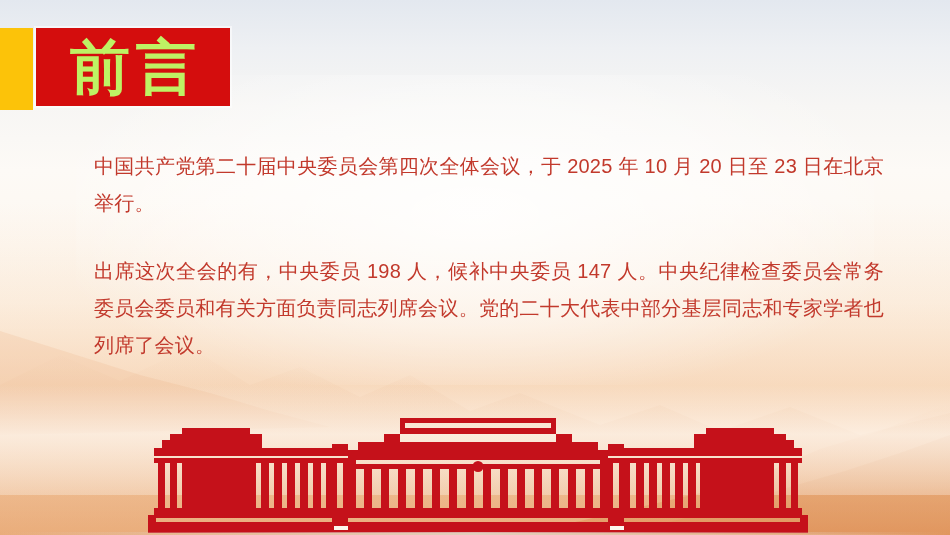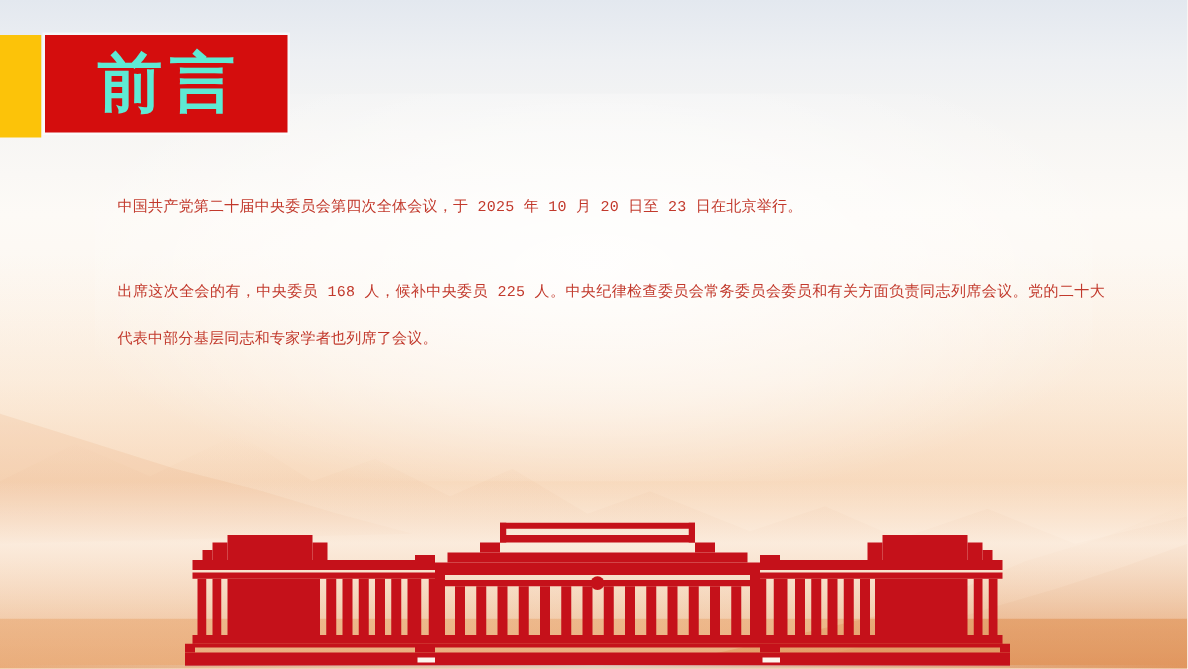--- a/index.html
+++ b/index.html
@@ -57,38 +57,38 @@
     background:#fcc309;
   }
   .title-box {
     position:absolute; left:36px; top:0;
     width:194px; height:78px;
     background:#d40d0d;
     box-shadow:0 0 0 2px rgba(255,255,255,0.55);
     display:flex; align-items:center; justify-content:center;
   }
   .title-text {
-    color:#5eead4;
-    font-size:52px;
+    color:#bef264;
+    font-size:60px;
     font-weight:bold;
     letter-spacing:6px;
     text-indent:6px;
     line-height:1;
     font-family:"DejaVu Sans","Liberation Sans",sans-serif;
   }
 
   
   .body-copy {
     position:absolute;
     left:94px; top:148px;
     width:790px;
     color:#c2392c;
-    font-size:12px;
+    font-size:20px;
     line-height:37px;
-    font-family:Liberation Mono, monospace;
+    font-family:Liberation Sans, sans-serif;
     letter-spacing:0.2px;
   }
   .para { margin:0 0 31px 0; text-align:justify; text-justify:inter-character; }
   .para:last-child { margin-bottom:0; }
 
   
   .building {
     position:absolute;
     left:148px; bottom:2px;
     width:660px; height:115px;
@@ -138,21 +138,21 @@
 
   <div class="title-wrap">
     <div class="title-accent"></div>
     <div class="title-box">
       <span class="title-text">前言</span>
     </div>
   </div>
 
   <div class="body-copy">
     <p class="para">中国共产党第二十届中央委员会第四次全体会议，于 2025 年 10 月 20 日至 23 日在北京举行。</p>
-    <p class="para">出席这次全会的有，中央委员 168 人，候补中央委员 225 人。中央纪律检查委员会常务委员会委员和有关方面负责同志列席会议。党的二十大代表中部分基层同志和专家学者也列席了会议。</p>
+    <p class="para">出席这次全会的有，中央委员 198 人，候补中央委员 147 人。中央纪律检查委员会常务委员会委员和有关方面负责同志列席会议。党的二十大代表中部分基层同志和专家学者也列席了会议。</p>
   </div>
 
   <svg class="building" viewBox="0 0 660 115" preserveAspectRatio="none" xmlns="http://www.w3.org/2000/svg">
     <g fill="#c5111a">
 
       <rect x="14" y="22" width="8" height="8"></rect>
       <rect x="22" y="16" width="12" height="14"></rect>
       <rect x="34" y="10" width="68" height="20"></rect>
       <rect x="102" y="16" width="12" height="14"></rect>
 

